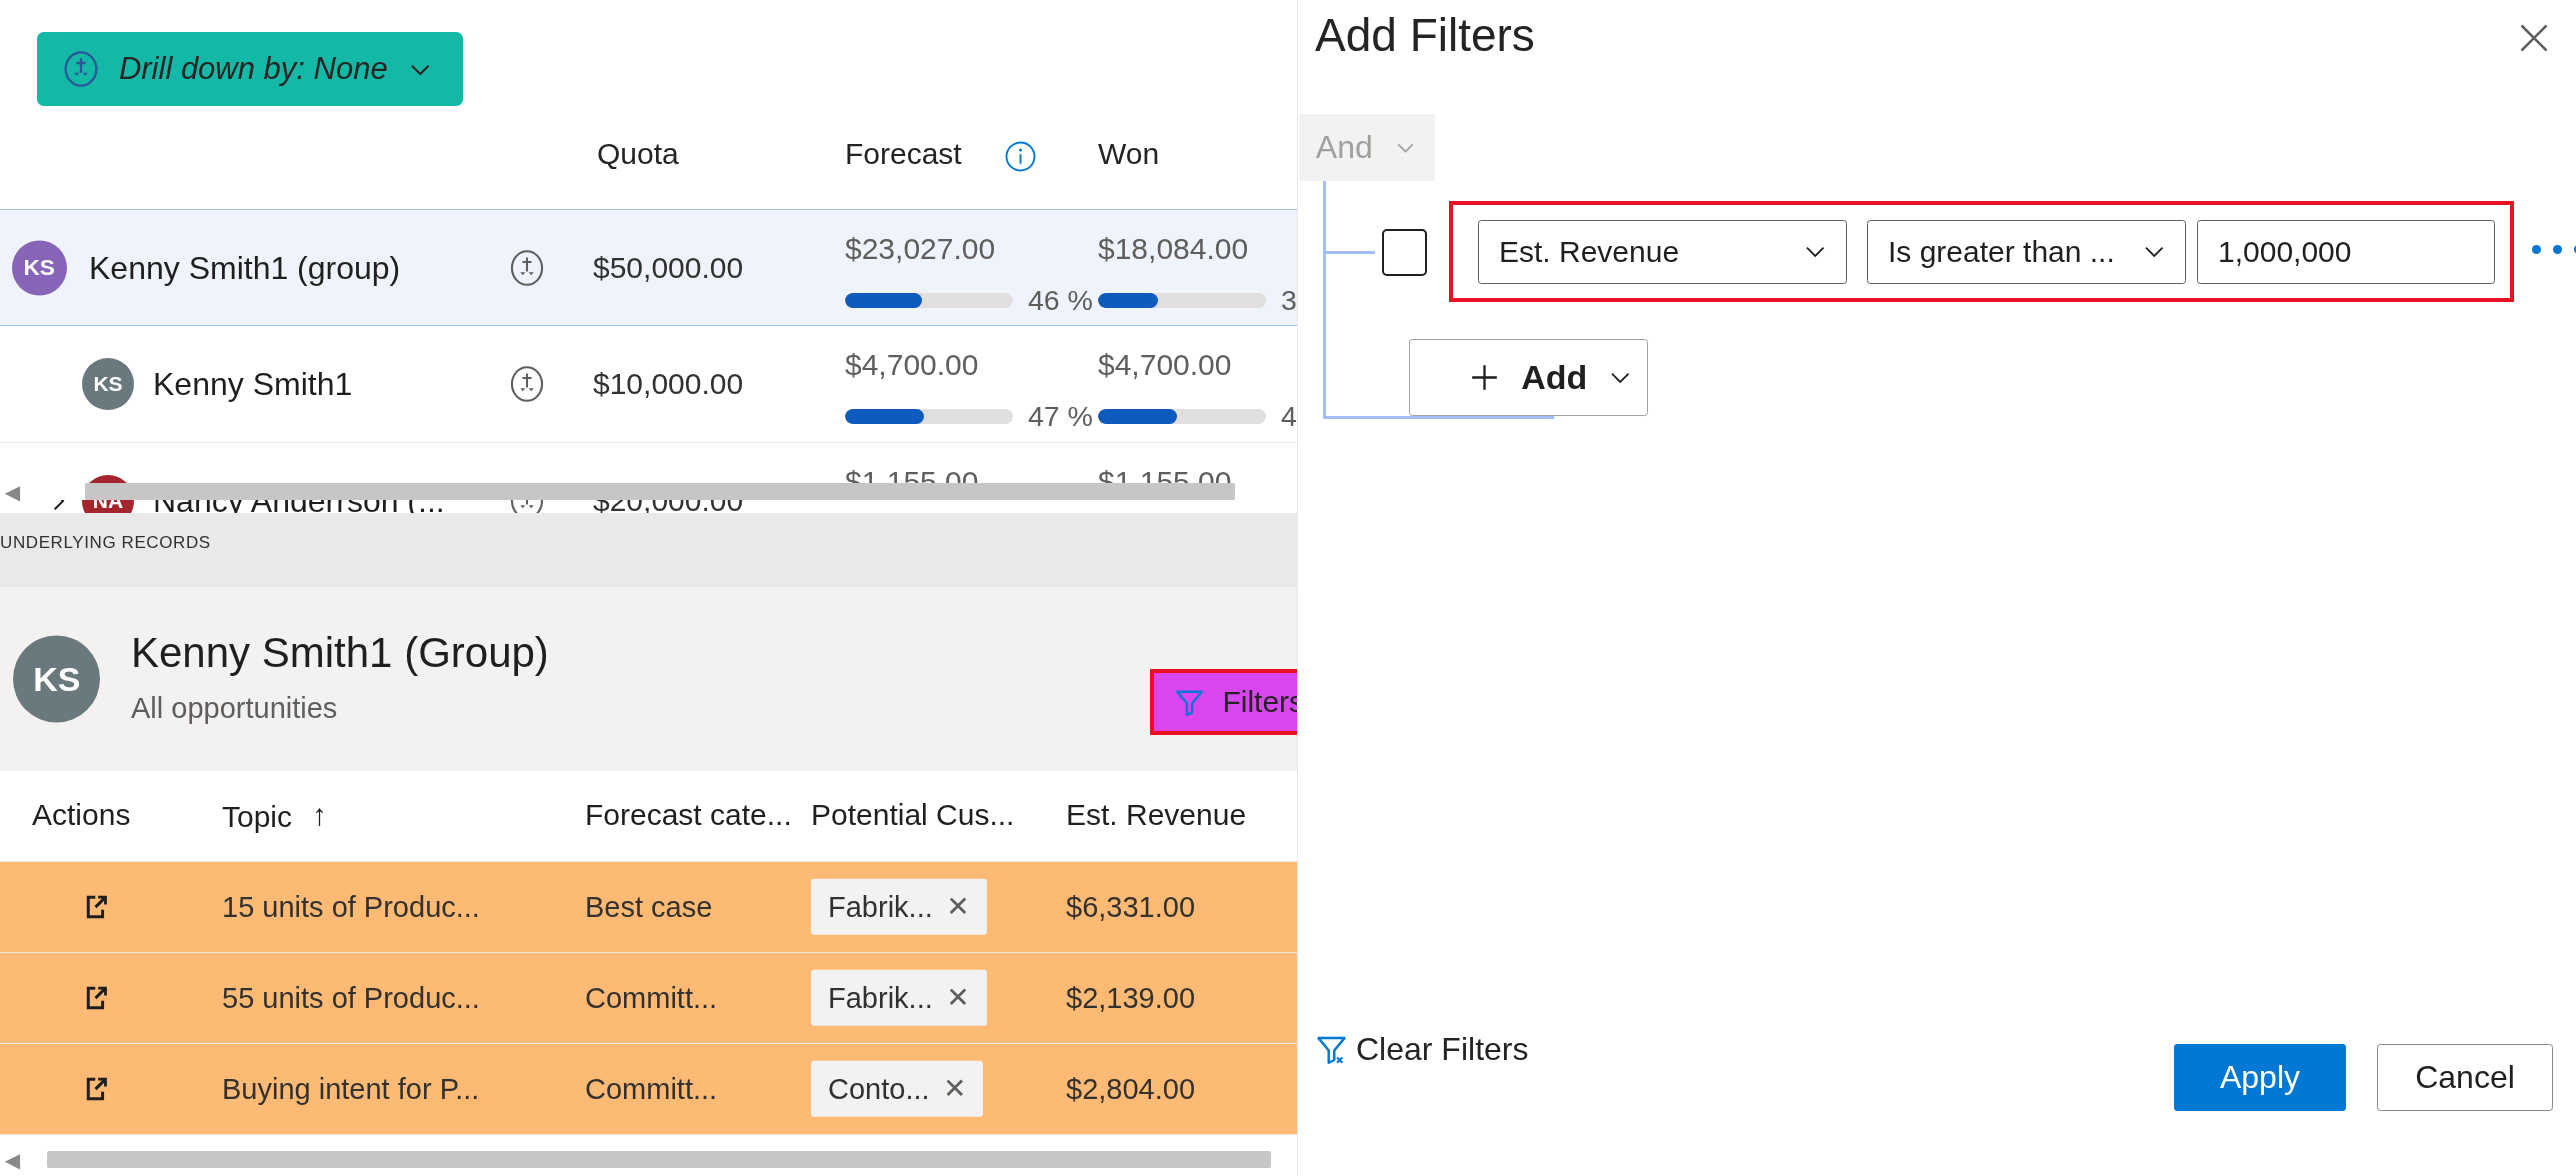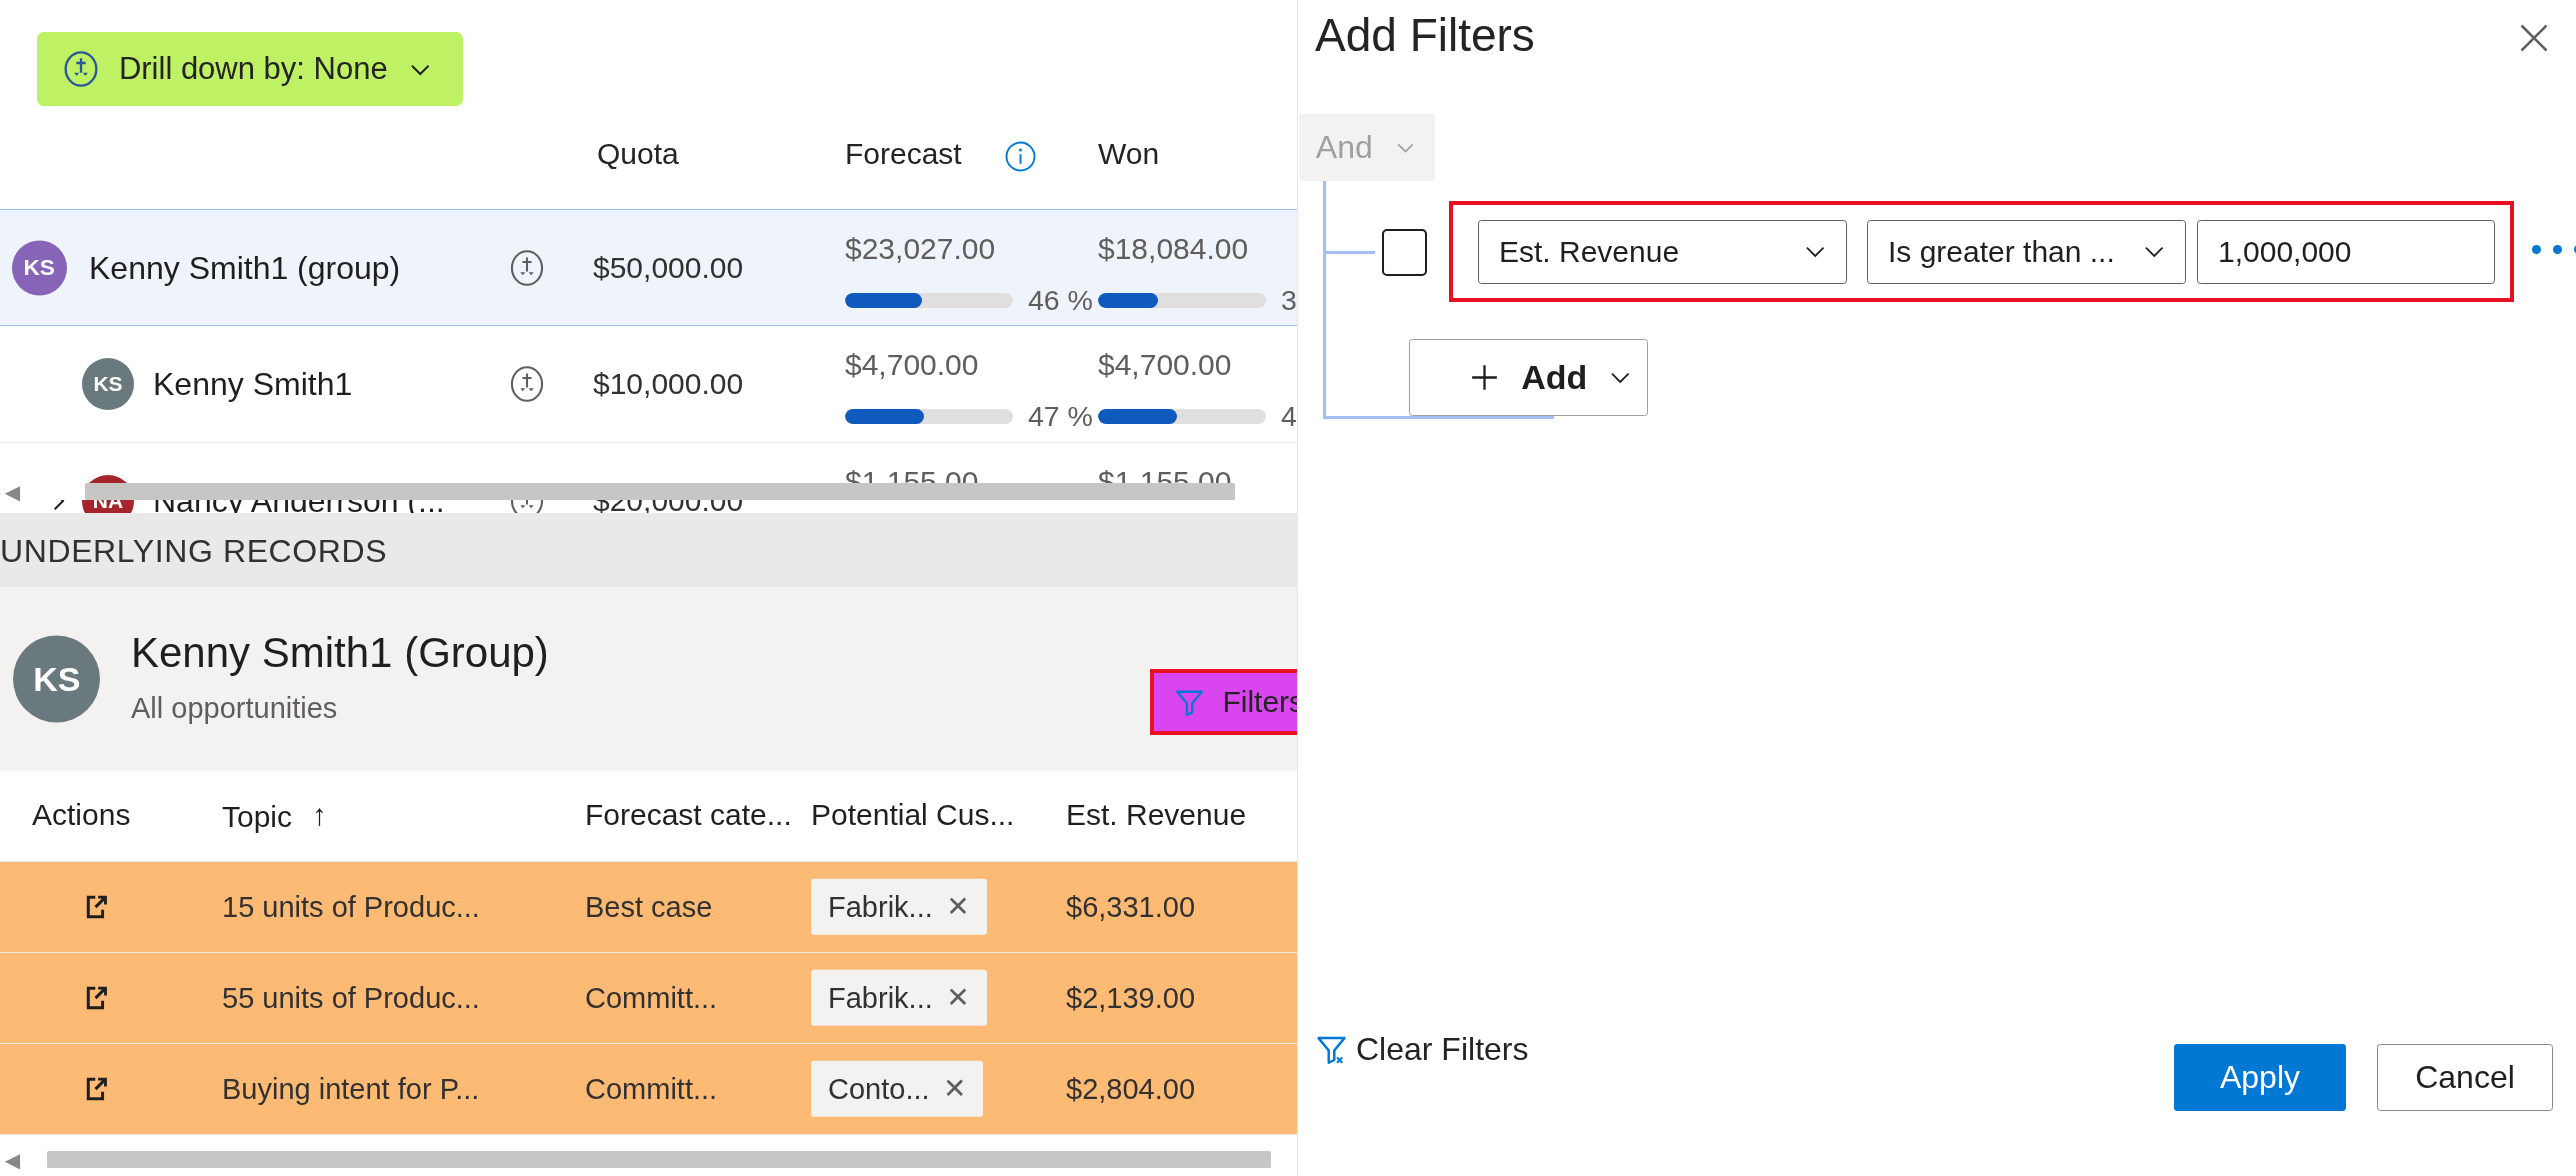--- a/index.html
+++ b/index.html
@@ -17,22 +17,22 @@
     width: 1298px; height: 1177px;
     background: #ffffff;
     overflow: hidden;
     border-right: 0.8px solid #e8e8e8;
   }
 
   
   .toolbar { height: 137px; padding: 32px 0 0 37px; }
   .drill-btn {
     display: inline-flex; align-items: center; gap: 18.4px;
-    background: #bef264; border: none; border-radius: 6.7px;
-    height: 74px; padding: 0 28.5px 0 23.5px; cursor: pointer;
+    background: #14b8a6; border: none; border-radius: 6.7px;
+    height: 74px; padding: 0 28.5px 0 23.5px; cursor: pointer; font-style: italic;
   }
   .drill-btn .lbl { font-size: 31px; color: #252423; white-space: nowrap; }
   .drill-icon { width: 40px; height: 40px; flex: 0 0 40px; }
   .chev { width: 28.5px; height: 28.5px; flex: 0 0 28.5px; }
 
   
   .fg-head {
     position: relative; height: 72px;
     font-size: 30px; color: #252423;
   }
@@ -104,21 +104,21 @@
     background: #c8c6c4; border-radius: 1.7px;
   }
 
   
   .ur-band {
     position: absolute; left: 0; top: 513px; width: 1298px; height: 74px;
     background: #e9e9e9;
   }
   .ur-band .t {
     position: absolute; left: 0; top: 20px;
-    font-size: 32px; letter-spacing: 0.6px; color: #323130;
+    font-size: 17px; letter-spacing: 0.6px; color: #323130;
   }
 
   
   .rec-head {
     position: absolute; left: 0; top: 587px; width: 1298px; height: 184px;
     background: #f3f2f1;
   }
   .rec-head .avatar-big {
     position: absolute; left: 13.4px; top: 50%; transform: translateY(-50%);
     width: 87px; height: 87px; border-radius: 50%;

